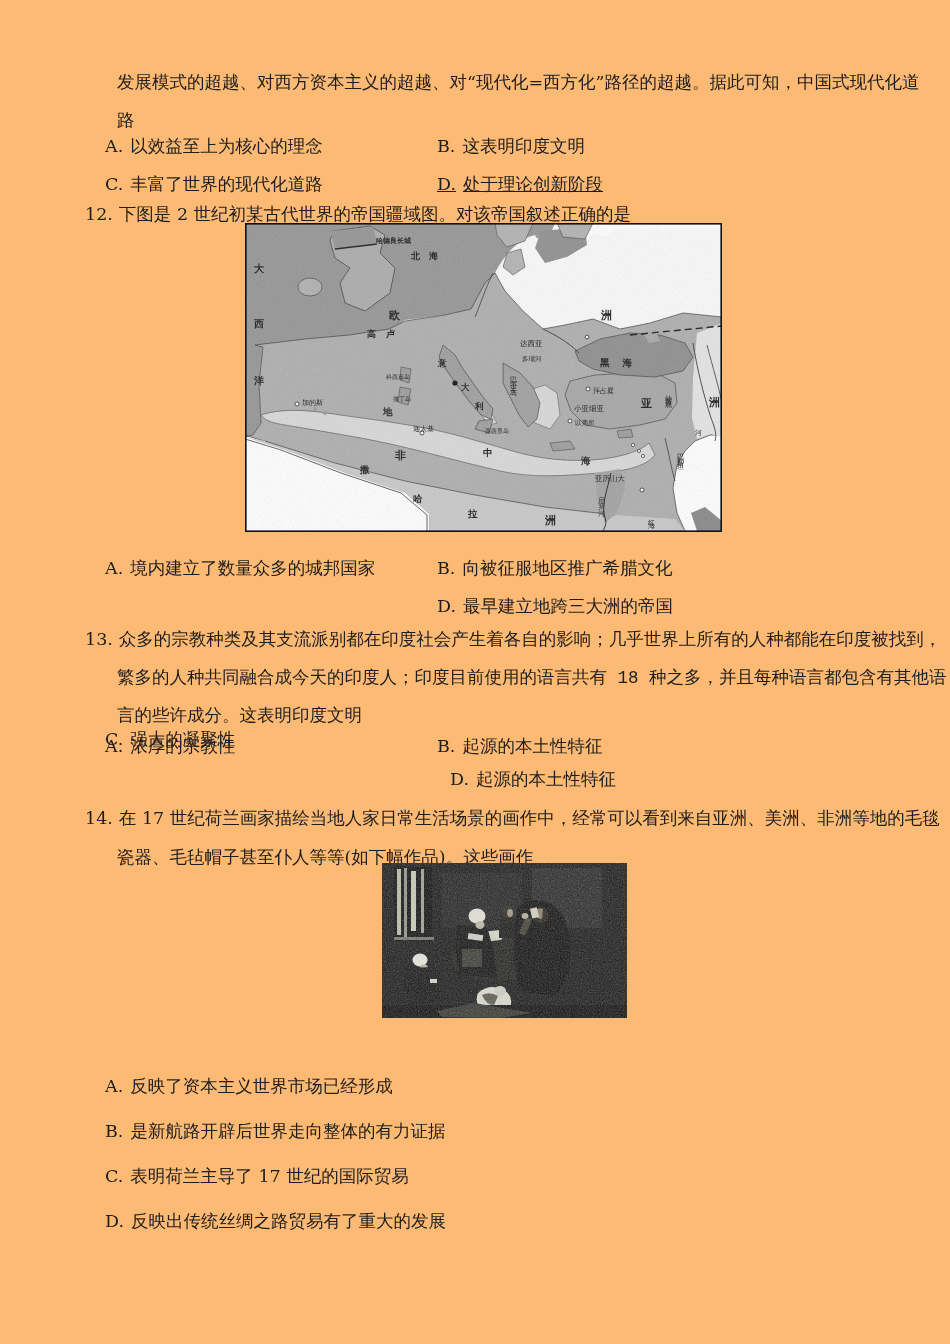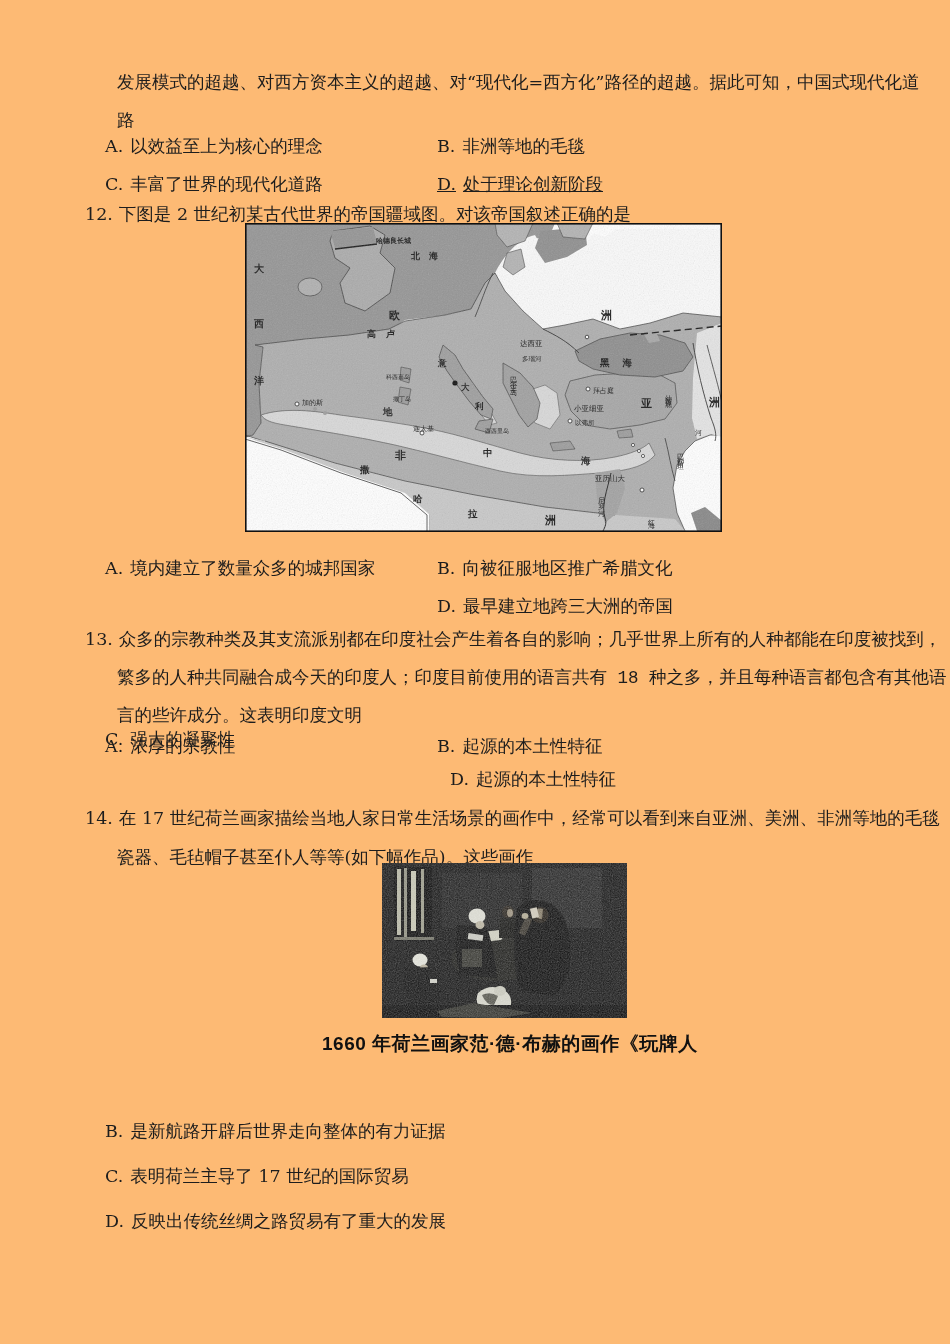--- a/index.html
+++ b/index.html
@@ -16,21 +16,21 @@
 </style>
 </head>
 <body>
 
 <div class="page">
 
   <div class="abs" style="left:117px;top:70px;">发展模式的超越、对西方资本主义的超越、对“现代化=西方化”路径的超越。据此可知，中国式现代化道</div>
   <div class="abs" style="left:117px;top:108px;">路</div>
 
   <div class="abs opt" style="left:105px;top:134px;"><span class="lab">A.</span><span>以效益至上为核心的理念</span></div>
-  <div class="abs opt" style="left:437px;top:134px;"><span class="lab">B.</span><span>非洲等地的毛毯</span></div>
+  <div class="abs opt" style="left:437px;top:134px;"><span class="lab">B.</span><span>这表明印度文明</span></div>
   <div class="abs opt" style="left:105px;top:172px;"><span class="lab">C.</span><span>丰富了世界的现代化道路</span></div>
   <div class="abs opt" style="left:437px;top:172px;text-decoration:underline;"><span class="lab">D.</span><span>处于理论创新阶段</span></div>
 
   <div class="abs" style="left:85px;top:202px;"><span class="stem-num">12.</span><span>下图是 2 世纪初某古代世界的帝国疆域图。对该帝国叙述正确的是</span></div>
 
   <div class="abs" style="left:245px;top:223px;width:477px;height:309px;text-decoration:underline;">
     <svg width="477" height="309" viewBox="0 0 477 309">
       <defs>
         <filter id="grain" x="0" y="0" width="100%" height="100%">
           <feTurbulence type="fractalNoise" baseFrequency="0.8" numOctaves="2" stitchTiles="stitch"></feTurbulence>
@@ -219,19 +219,19 @@
       <path d="M100,132 Q108,128 116,133 L112,142 Q104,142 100,132 Z" fill="#55554c"></path>
 
       <rect x="0" y="142" width="245" height="13" fill="#0a0a0a"></rect>
       <polygon points="55,148 92,140 150,150 118,155 60,154" fill="#30302a"></polygon>
 
       <rect width="245" height="155" filter="url(#pgrain)" opacity="0.28" style="mix-blend-mode:screen;"></rect>
       <rect width="245" height="155" filter="url(#pgrain)" opacity="0.18"></rect>
     </svg>
   </div>
 
-  <div class="abs caption" style="left:322px;top:1031px;">1660 年荷兰画家范·德·布赫的画作《玩牌人</div>
-
+
+  <div class="abs opt" style="left:105px;top:1074px;"><span class="lab">A.</span><span>反映了资本主义世界市场已经形成</span></div>
   <div class="abs opt" style="left:105px;top:1119px;"><span class="lab">B.</span><span>是新航路开辟后世界走向整体的有力证据</span></div>
   <div class="abs opt" style="left:105px;top:1164px;"><span class="lab">C.</span><span>表明荷兰主导了 17 世纪的国际贸易</span></div>
   <div class="abs opt" style="left:105px;top:1209px;"><span class="lab">D.</span><span>反映出传统丝绸之路贸易有了重大的发展</span></div>
 
 </div>
 
 </body></html>

